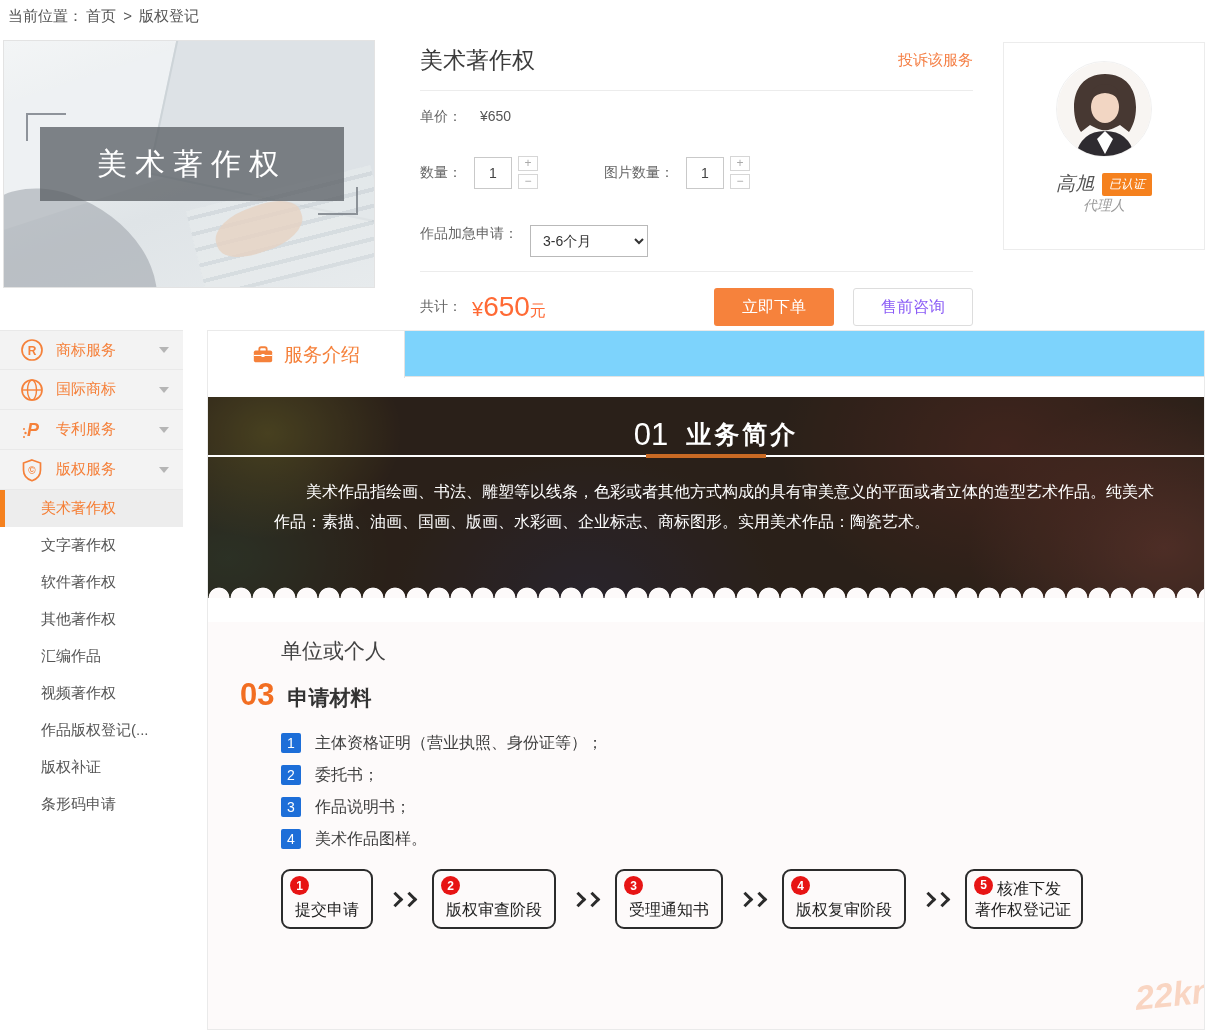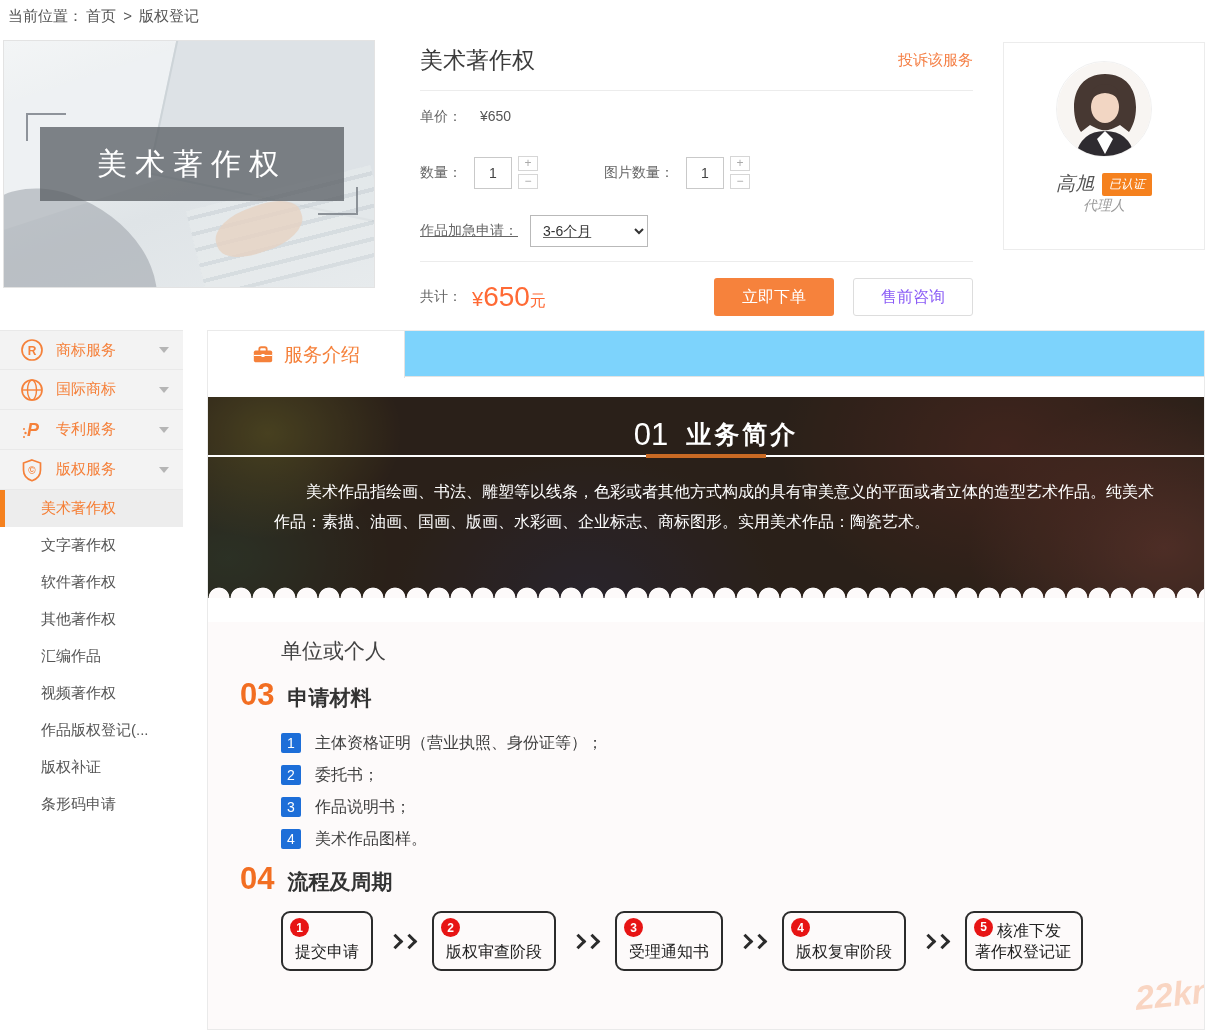--- a/index.html
+++ b/index.html
@@ -44,21 +44,21 @@
   .row-price { margin-top:17px; font-size:14px; color:#666; }
   .row-price .v { margin-left:14px; color:#555; }
   .row-qty { margin-top:30px; display:flex; align-items:center; font-size:14px; color:#666; }
   .qty-box { display:flex; align-items:center; margin-left:12px; }
   .qty-box input { width:38px; height:32px; border:1px solid #c9c9c9; text-align:center;
     font-size:14px; color:#444; background:#fff; }
   .steppers { display:flex; flex-direction:column; margin-left:6px; gap:3px; }
   .steppers .st { width:20px; height:15px; border:1px solid #d6d6d6; color:#aaa; font-size:12px;
     line-height:12px; text-align:center; background:#fff; cursor:pointer; user-select:none; }
   .lbl2 { margin-left:66px; }
-  .row-urgent { margin-top:26px; display:flex; align-items:center; font-size:14px; color:#666;text-decoration:underline; }
+  .row-urgent { margin-top:36px; display:flex; align-items:flex-start; font-size:14px; color:#666; }
   .row-urgent select { margin-left:12px; width:118px; height:32px; border:1px solid #b9b9b9;
     font-size:14px; color:#333; background:#fff; padding-left:8px; }
   .row-total { margin-top:16px; display:flex; align-items:center; }
   .row-total .tlabel { font-size:14px; color:#666; }
   .price-big { color:#ff6a35; margin-left:10px; }
   .price-big .cur { font-size:20px; }
   .price-big .amt { font-size:28px; }
   .price-big .unit { font-size:16px; }
   .row-total .btns { margin-left:auto; display:flex; gap:19px; }
   .btn { width:120px; height:38px; font-size:16px; border-radius:3px; cursor:pointer;
@@ -354,24 +354,20 @@
       <li>
           <span class="badge-blue">3</span>
           <span>作品说明书；</span>
         </li>
       <li>
           <span class="badge-blue">4</span>
           <span>美术作品图样。</span>
         </li>
     </ul>
 
-    <div class="sec-head m-top6">
-      <span class="sec-num">04</span>
-      <span class="sec-title">流程及周期</span>
-    </div>
     <div class="flow">
       <div class="step">
         <span class="badge-red">1</span>
         <span>提交申请</span>
       </div>
       <span class="chev-sep">
           <i></i>
           <i></i>
         </span>
       <div class="step">

